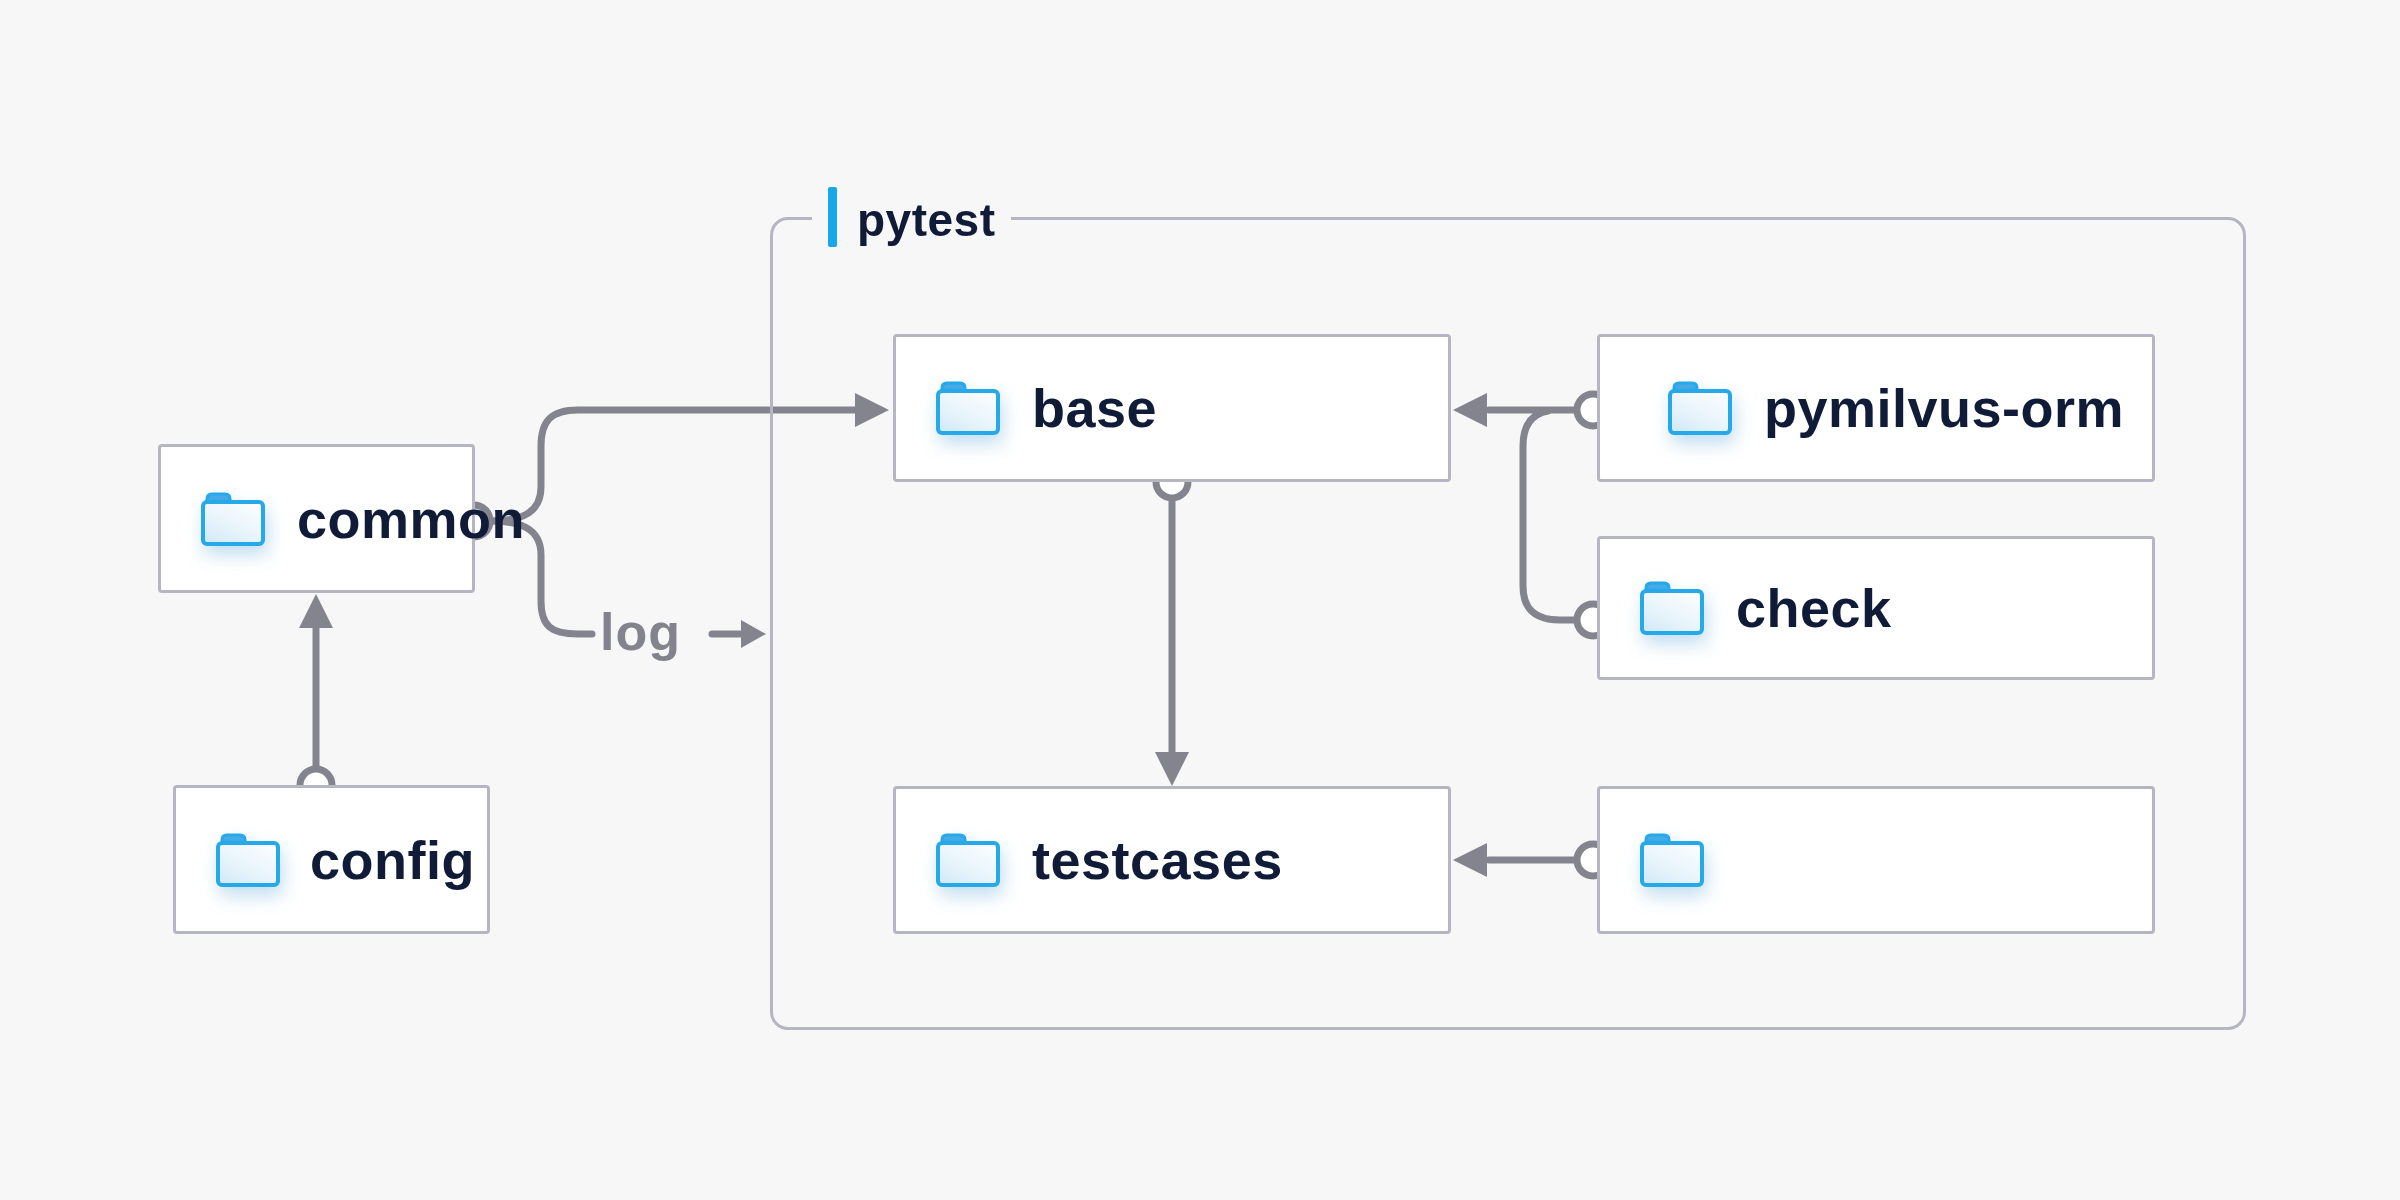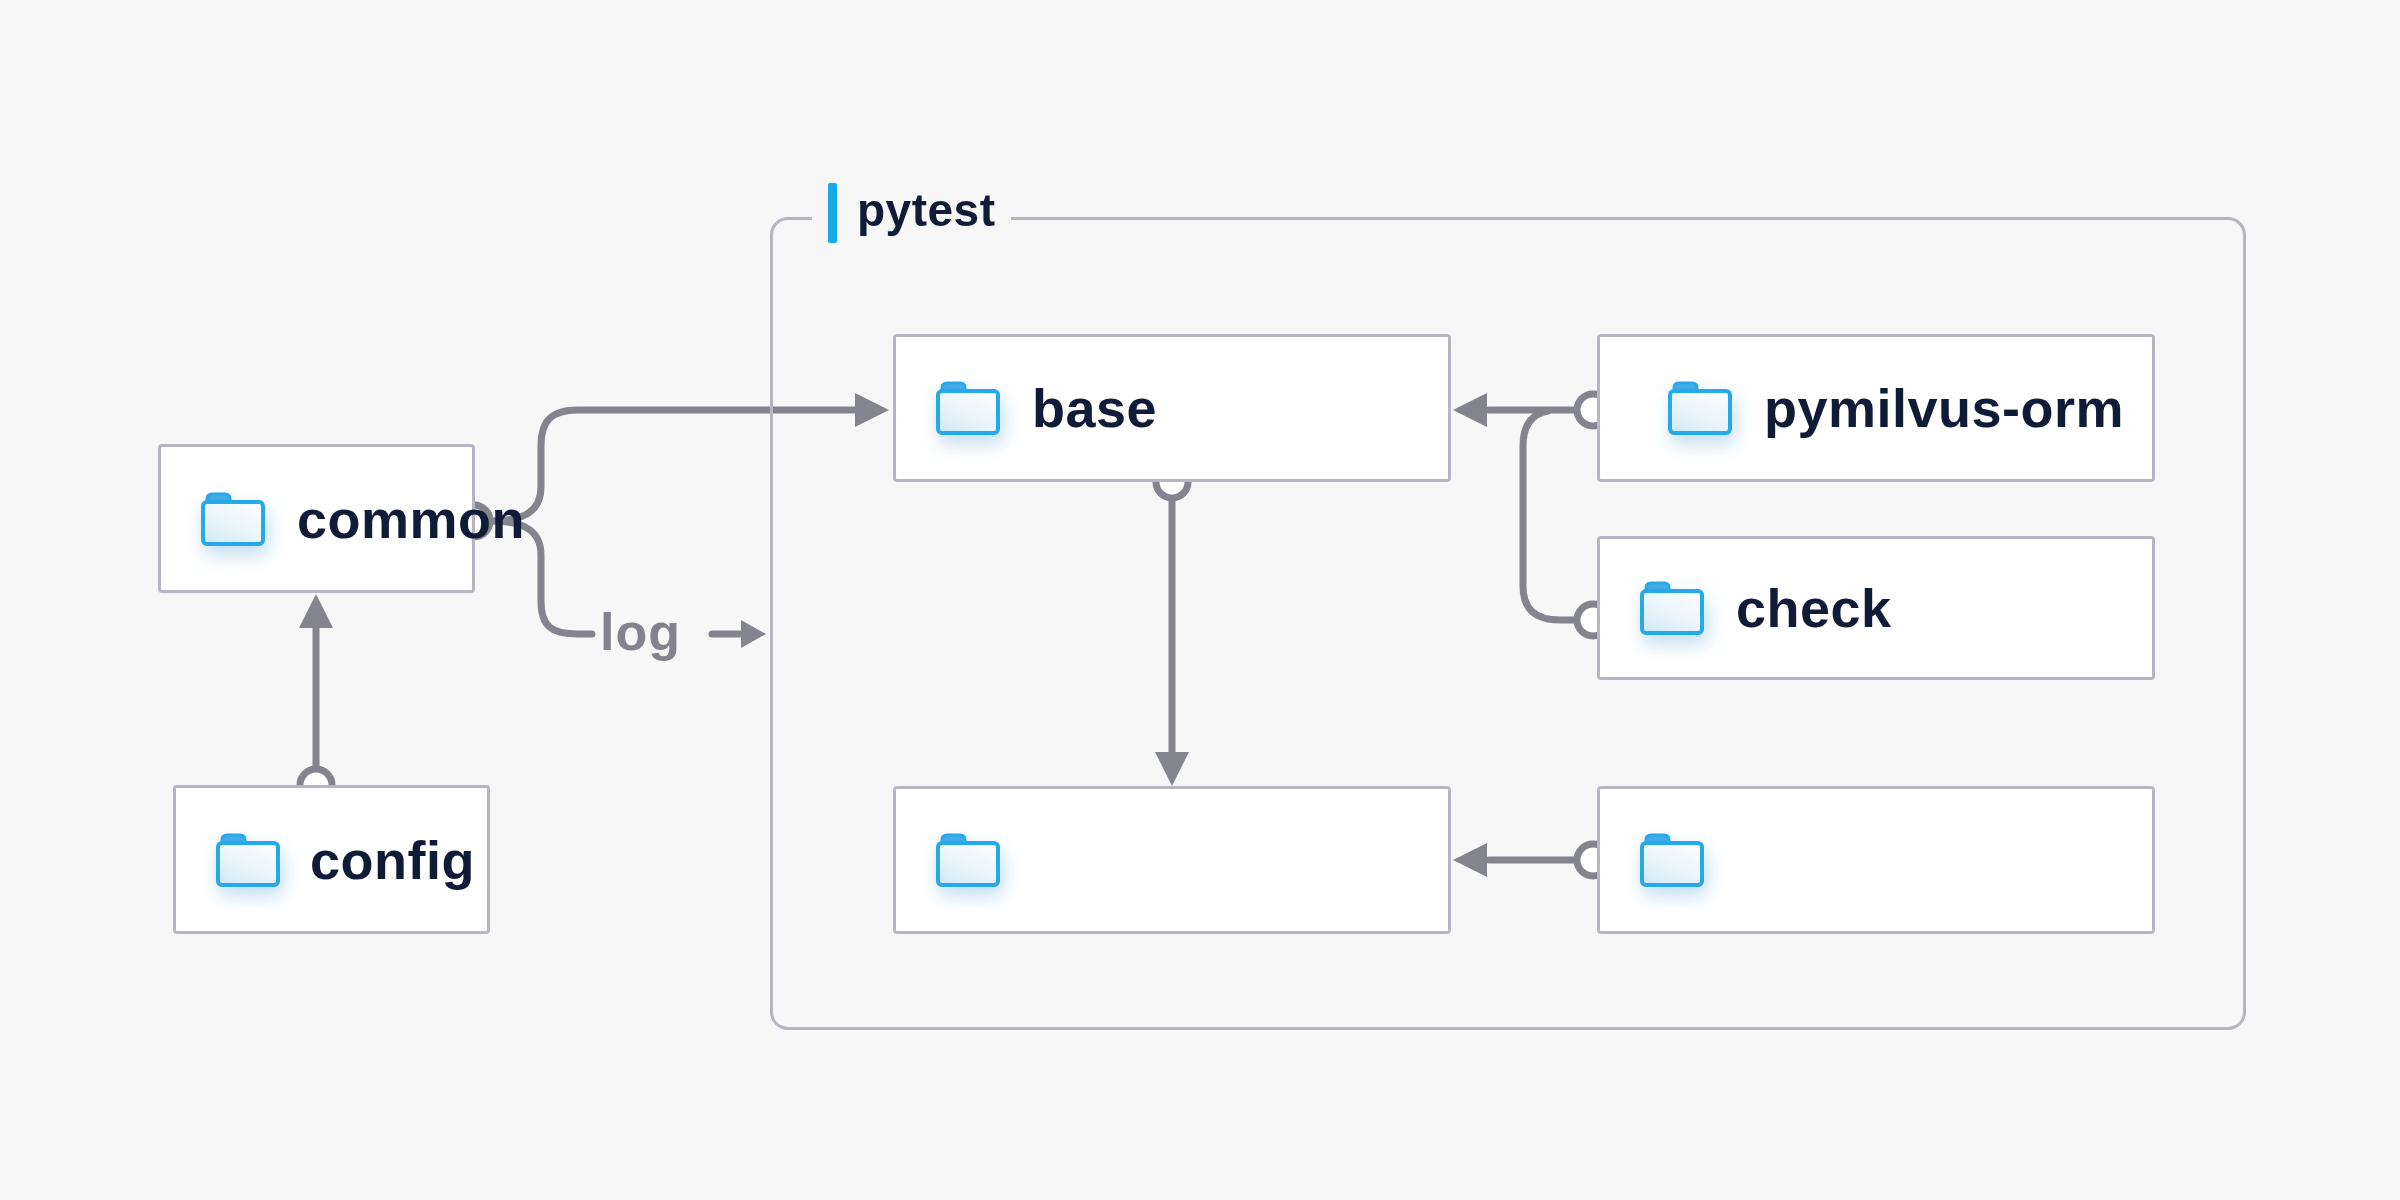--- a/index.html
+++ b/index.html
@@ -30,21 +30,21 @@
     border: 3px solid #b6b6c2;
     border-radius: 18px;
     box-sizing: border-box;
     background: transparent;
   }
   .group-label {
     position: absolute;
     left: 812px; top: 183px;
     height: 64px;
     display: flex;
-    align-items: flex-start;
+    align-items: flex-end;
     background: #f7f7f8;
     padding: 0 16px;
     gap: 20px;
   }
   .group-label .accent-bar {
     width: 9px;
     height: 60px;
     background: #17a8ea;
     border-radius: 2px;
   }
@@ -208,20 +208,21 @@
       <rect x="4" y="12" width="60" height="42" rx="4" fill="url(#folderBodyGrad)" stroke="#25a9e8" stroke-width="4"></rect>
     </svg>
     <span class="node-label">check</span>
   </div>
 
   <div class="node" id="node-testcases">
     <svg class="folder-icon" viewBox="0 0 68 58">
       <path d="M 8 14 L 8 9 Q 8 4 13 4 L 26 4 Q 31 4 31 9 L 31 14 Z" fill="url(#folderTabGrad)" stroke="#25a9e8" stroke-width="3"></path>
       <rect x="4" y="12" width="60" height="42" rx="4" fill="url(#folderBodyGrad)" stroke="#25a9e8" stroke-width="4"></rect>
     </svg>
+    <span class="node-label">testcases</span>
   </div>
 
   <div class="node" id="node-common">
     <svg class="folder-icon" viewBox="0 0 68 58">
       <path d="M 8 14 L 8 9 Q 8 4 13 4 L 26 4 Q 31 4 31 9 L 31 14 Z" fill="url(#folderTabGrad)" stroke="#25a9e8" stroke-width="3"></path>
       <rect x="4" y="12" width="60" height="42" rx="4" fill="url(#folderBodyGrad)" stroke="#25a9e8" stroke-width="4"></rect>
     </svg>
   </div>
 
 </div>

